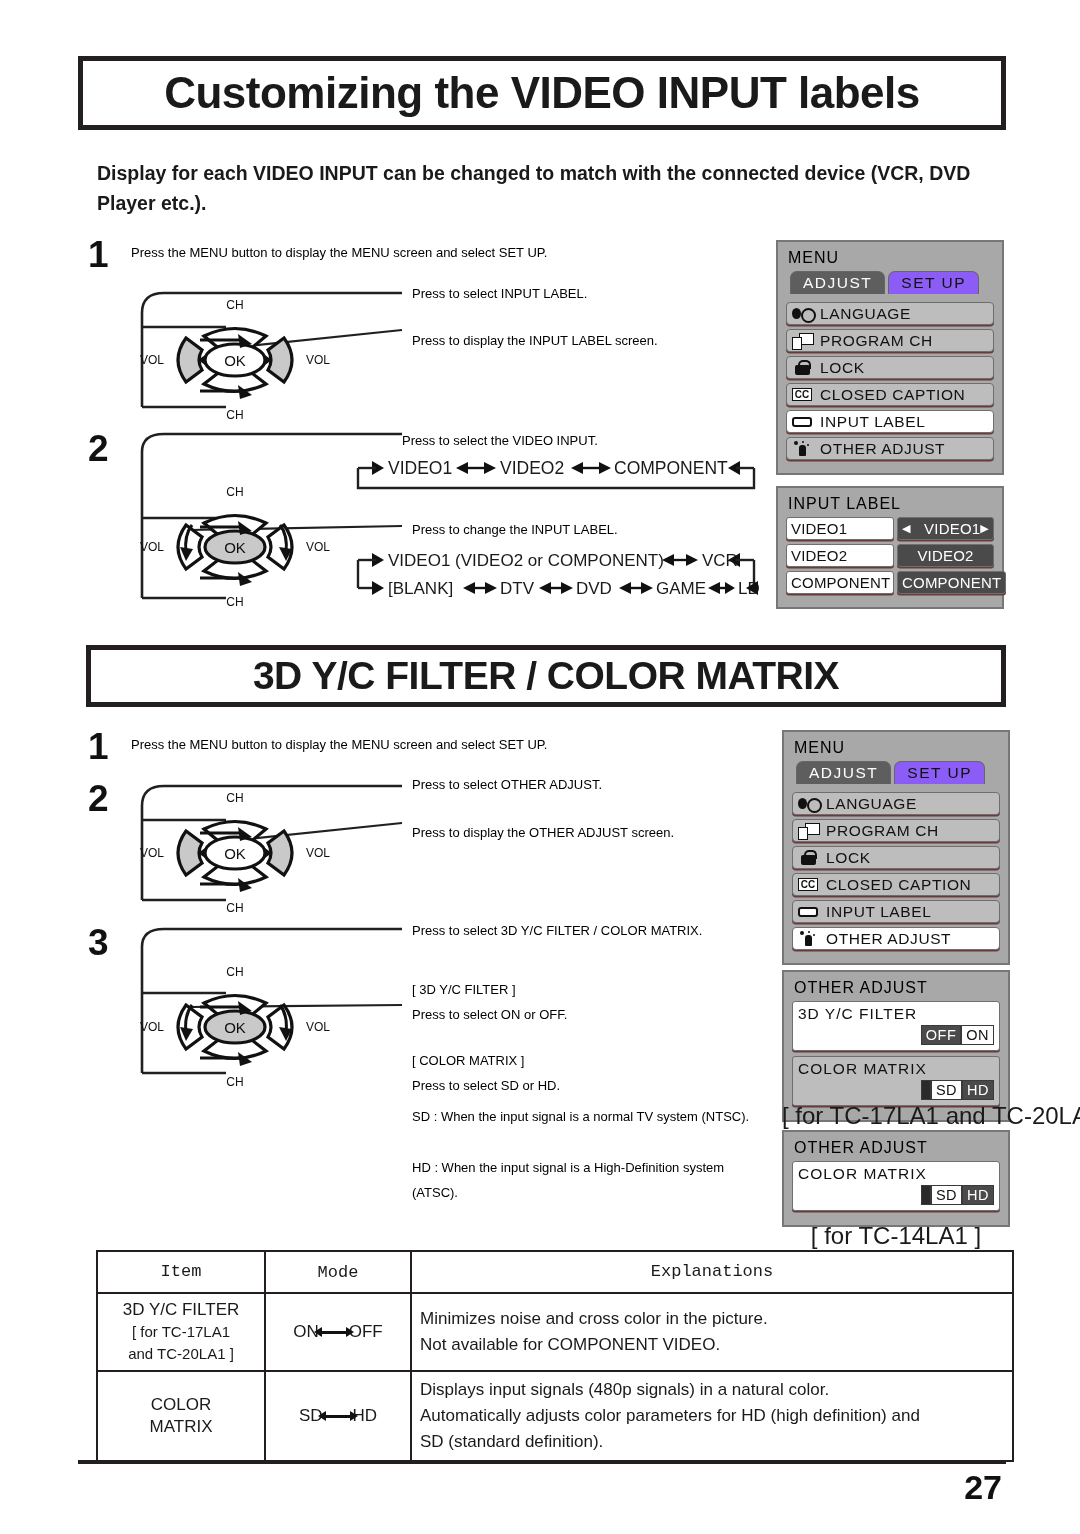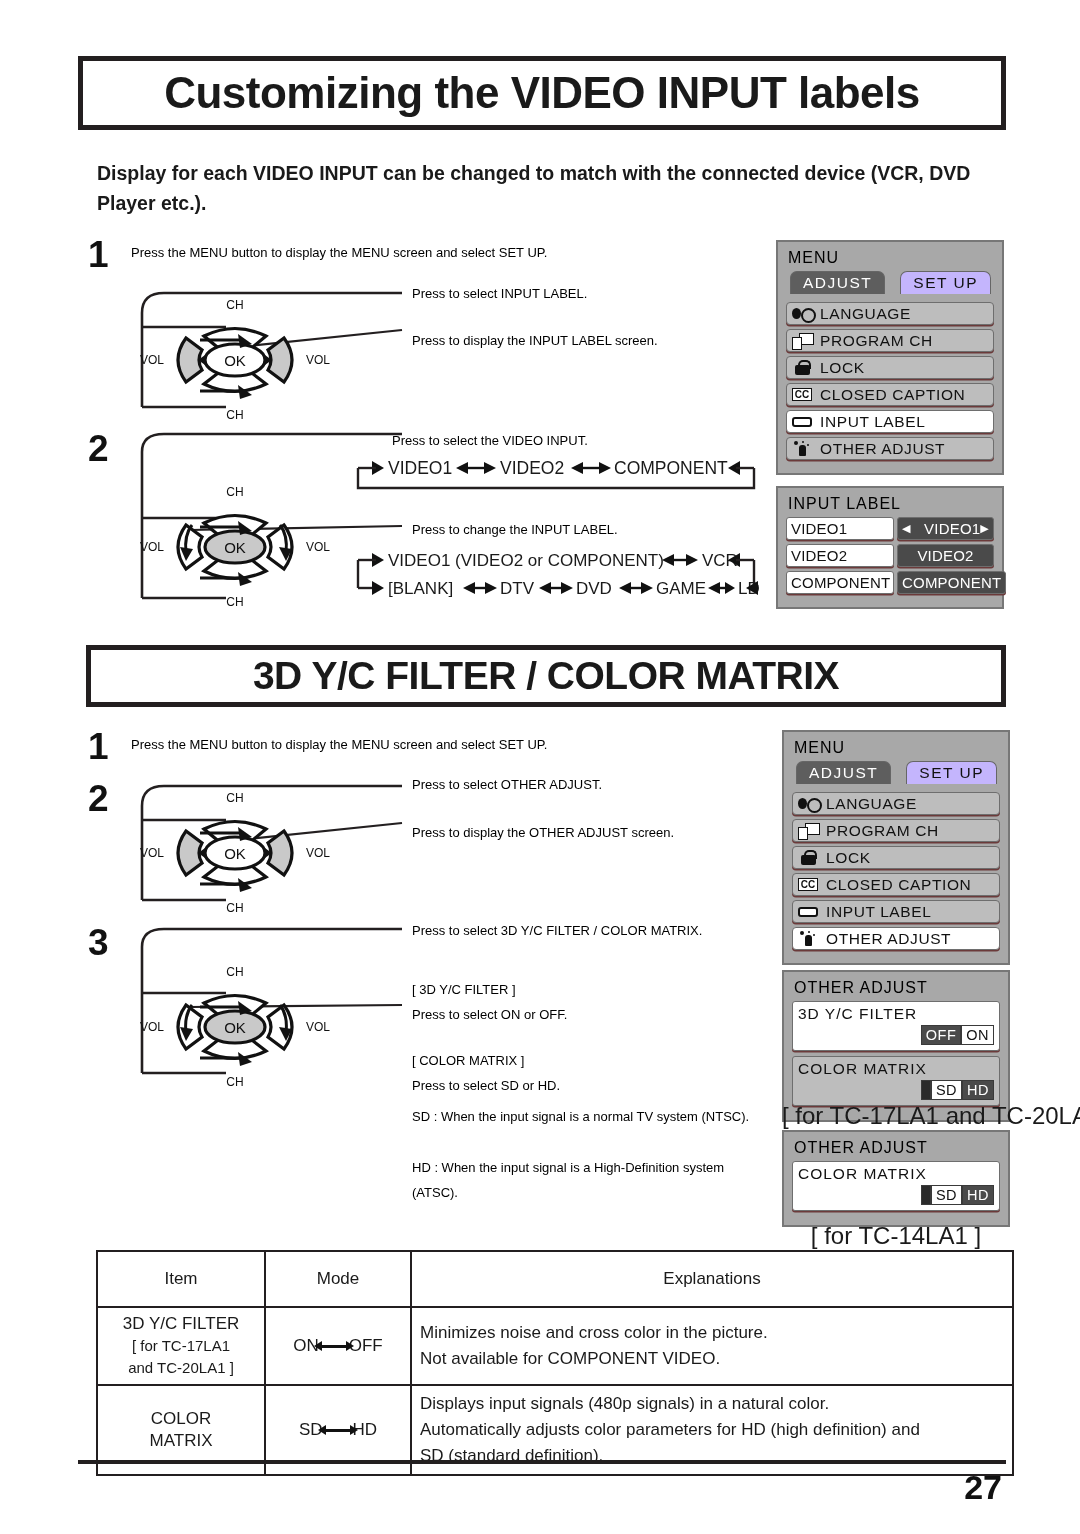--- a/index.html
+++ b/index.html
@@ -62,21 +62,21 @@
     margin: 1px 0 4px 2px;
   }
   .tabs { display: flex; align-items: flex-end; margin: 0 0 8px 4px; }
   .tab {
     font-size: 15.5px; letter-spacing: 1.5px; padding: 2px 12px 2px 12px;
     border: 1.5px solid #666; border-bottom: none;
     border-radius: 7px 7px 0 0;
     position: relative;
   }
   .tab.inactive { background: #5e5e5e; color: #ffffff; }
-  .tab.active { background: #c4b5fd; color: #111; margin-left: 15px; }
+  .tab.active { background: #8b5cf6; color: #111; margin-left: 3px; }
 
   .osd-item {
     display: flex; align-items: center;
     background: #bdbdbd;
     border: 1.5px solid #6e6e6e;
     border-radius: 4px;
     height: 23px;
     margin-bottom: 4px;
     padding-left: 4px;
     font-size: 15.5px; letter-spacing: 0.6px; color: #111;
@@ -159,21 +159,21 @@
   table.spec {
     position:absolute; left:96px; top:1250px; width:918px;
     border-collapse: collapse; background:#fff;
   }
   table.spec td, table.spec th {
     border: 2px solid #231f20;
     padding: 5px 8px;
     font-size: 17px; font-weight: normal; color:#1a1a1a;
     vertical-align: middle;
   }
-  table.spec thead td { text-align:center; padding: 14px 8px; }
+  table.spec thead td { text-align:center; padding: 7px 8px; font-family: Liberation Mono, monospace; }
   td.c-item { width: 168px; text-align:center; font-weight:bold; font-size:16.5px; line-height:22px; }
   td.c-mode { width: 146px; text-align:center; font-weight:bold; font-size:20px; }
   td.c-exp  { line-height: 26px; font-size:17px; }
   .arrow-lr { display:inline-flex; align-items:center; justify-content:center; gap:2px; }
   .arrow-lr .bar { display:inline-block; width:26px; height:3px; background:#111; position:relative; }
   .arrow-lr .bar::before, .arrow-lr .bar::after {
     content:""; position:absolute; top:-4px; width:0; height:0;
     border-top:5.5px solid transparent; border-bottom:5.5px solid transparent;
   }
   .arrow-lr .bar::before { left:-7px; border-right:8px solid #111; }
@@ -260,21 +260,21 @@
     <polygon points="112,48 98,38 100,52" fill="#111"></polygon>
     <path d="M60 95 L102 95" stroke="#111" stroke-width="3" fill="none"></path>
     <polygon points="112,99 98,89 100,103" fill="#111"></polygon>
 
     <path d="M52 42 Q44 52 46 70" stroke="#111" stroke-width="3" fill="none"></path>
     <polygon points="46,78 40,64 53,66" fill="#111"></polygon>
     <path d="M140 42 Q148 52 146 70" stroke="#111" stroke-width="3" fill="none"></path>
     <polygon points="146,78 139,64 152,66" fill="#111"></polygon>
   </svg>
 
-  <div class="instr" style="left:392px; top:428px;">Press to select the VIDEO INPUT.</div>
+  <div class="instr" style="left:402px; top:428px;">Press to select the VIDEO INPUT.</div>
   <div class="instr" style="left:412px; top:517px;">Press to change the INPUT LABEL.</div>
 
   <svg class="flowbox" style="left:348px; top:452px;" width="420" height="42" viewBox="0 0 420 42">
     <path d="M10 16 L10 36 L406 36 L406 16" fill="none" stroke="#231f20" stroke-width="2.4"></path>
     <polygon points="36,16 24,9 24,23" fill="#111"></polygon>
     <line x1="10" y1="16" x2="28" y2="16" stroke="#231f20" stroke-width="2.4"></line>
     <text x="40" y="22" font-size="17.5" font-family="Liberation Sans, sans-serif" fill="#1a1a1a">VIDEO1</text>
     <line x1="113" y1="16" x2="143" y2="16" stroke="#111" stroke-width="2.4"></line>
     <polygon points="108,16 120,10 120,22" fill="#111"></polygon>
     <polygon points="148,16 136,10 136,22" fill="#111"></polygon>

